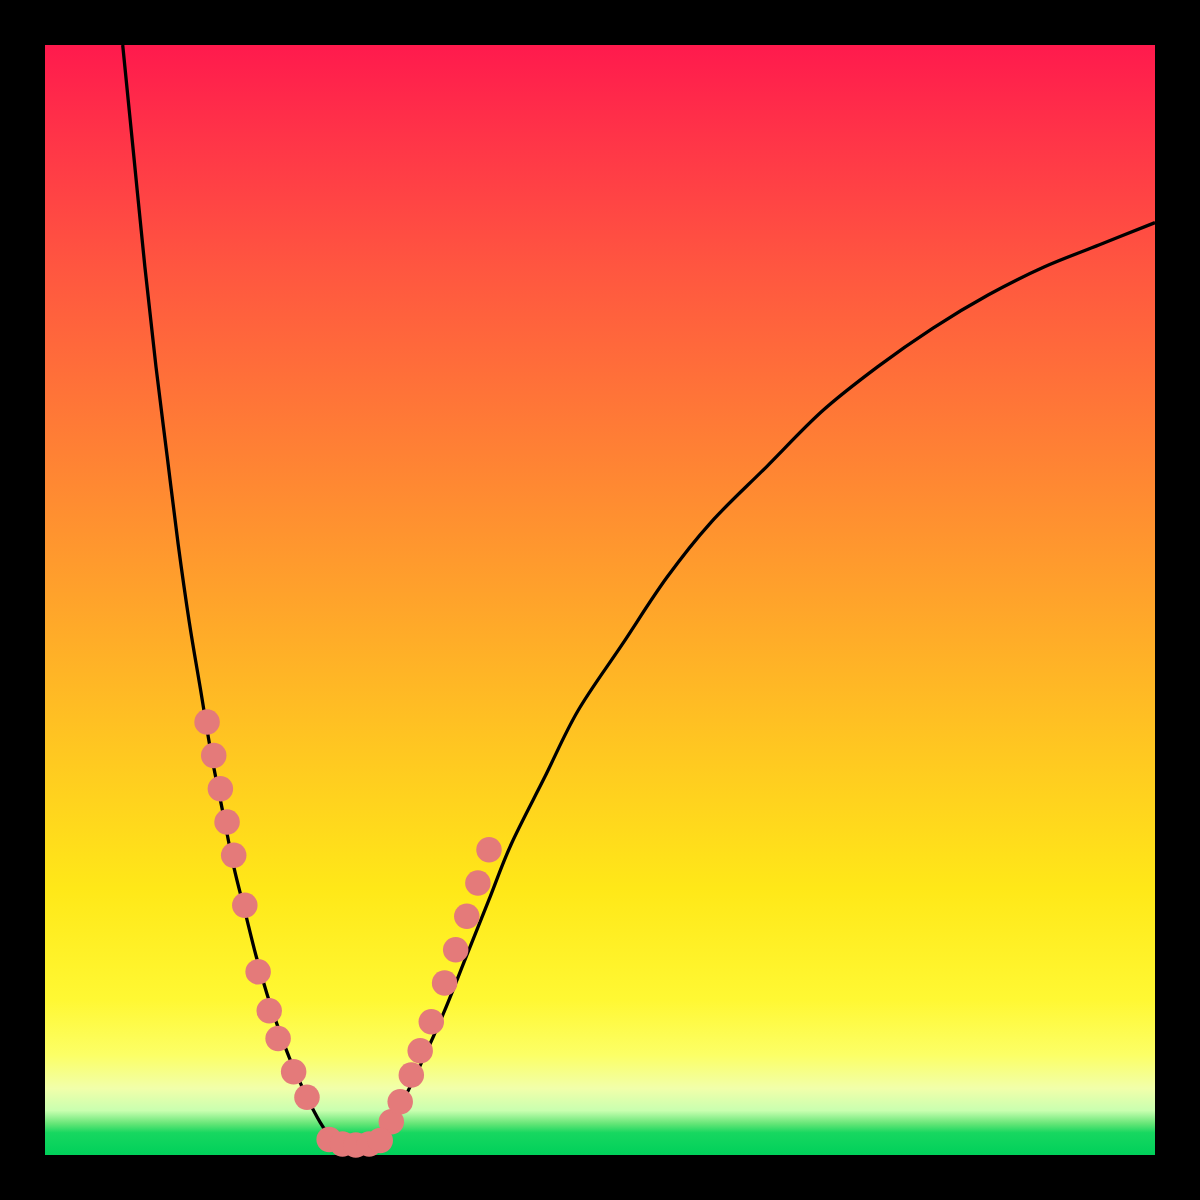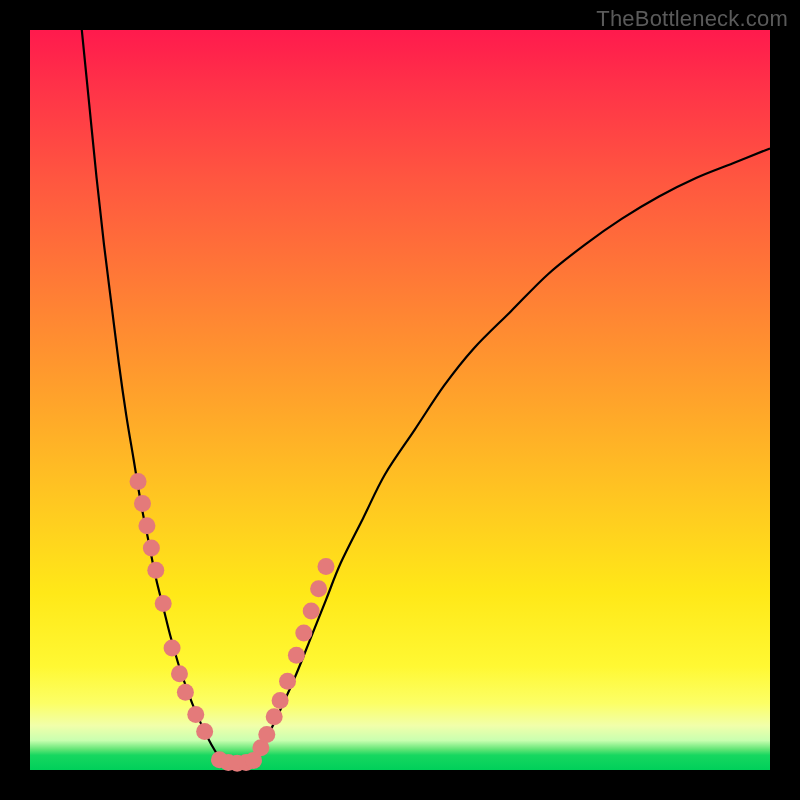--- a/index.html
+++ b/index.html
@@ -114,14 +114,13 @@
           <circle cx="296" cy="536.5" r="8.5"></circle>
           <circle cx="189.44" cy="729.64" r="8.5"></circle>
           <circle cx="198.32000000000002" cy="732.6" r="8.5"></circle>
           <circle cx="207.20000000000002" cy="733.34" r="8.5"></circle>
           <circle cx="216.07999999999998" cy="732.6" r="8.5"></circle>
           <circle cx="223.48" cy="730.38" r="8.5"></circle>
         </g>
     </svg>
   </div>
 
-  <div class="watermark">TheBottleneck.com</div>
 </div>
 
 </body></html>

